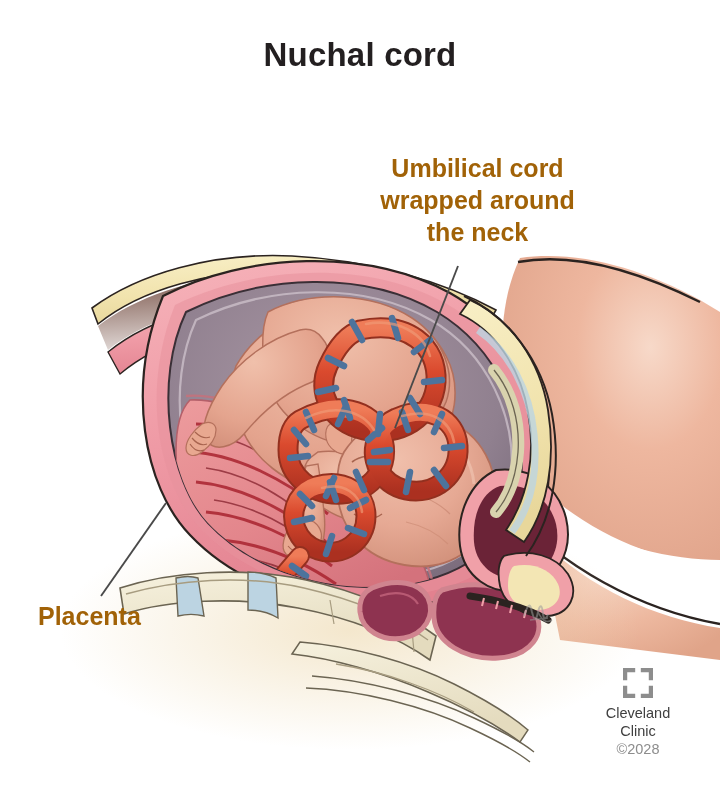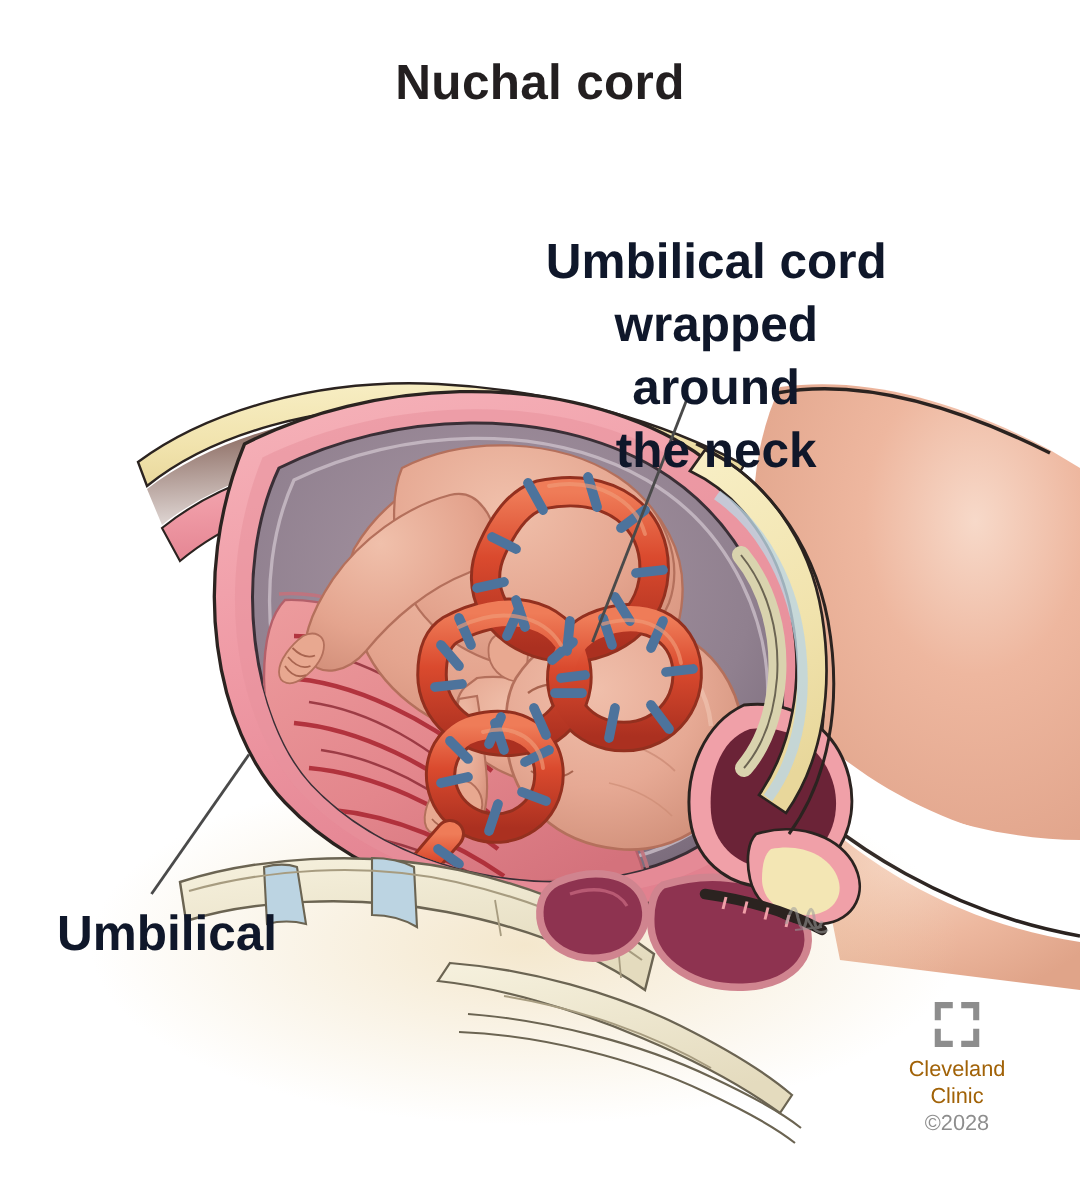--- a/index.html
+++ b/index.html
@@ -26,23 +26,23 @@
     left: 0;
     width: 720px;
     text-align: center;
     font-size: 33px;
     font-weight: bold;
     color: #231f20;
     letter-spacing: 0.2px;
   }
   .callout {
     position: absolute;
-    font-size: 33px;
+    font-size: 25px;
     font-weight: bold;
-    color: #0f172a;
+    color: #a16207;
     line-height: 1.27;
     text-align: center;
     white-space: pre-line;
   }
   #callout-cord {
     top: 153px;
     left: 360px;
     width: 235px;
   }
   #callout-placenta {
@@ -59,21 +59,21 @@
     text-align: center;
   }
   .logo-mark {
     width: 30px;
     height: 30px;
     margin: 0 auto 7px auto;
     display: block;
   }
   .logo-text {
     font-size: 14.5px;
-    color: #a16207;
+    color: #404040;
     line-height: 1.22;
     white-space: pre-line;
     font-family: "Liberation Sans", sans-serif;
   }
   .logo-copy {
     font-size: 14.5px;
     color: #8d8d8d;
     line-height: 1.22;
     margin-top: 1px;
   }
@@ -413,21 +413,21 @@
 
   
   <div class="fig-title">Nuchal cord</div>
 
   
   <div class="callout" id="callout-cord">Umbilical cord
 wrapped around
 the neck</div>
 
   
-  <div class="callout" id="callout-placenta">Umbilical</div>
+  <div class="callout" id="callout-placenta">Placenta</div>
 
   
   <div class="logo-wrap">
     <svg class="logo-mark" viewBox="0 0 32 32" xmlns="http://www.w3.org/2000/svg">
       <path d="M0,0 H13 V4.5 H4.5 V13 H0 Z" fill="#8d8d8d"></path>
       <path d="M32,0 V13 H27.5 V4.5 H19 V0 Z" fill="#8d8d8d"></path>
       <path d="M0,32 V19 H4.5 V27.5 H13 V32 Z" fill="#8d8d8d"></path>
       <path d="M32,32 H19 V27.5 H27.5 V19 H32 Z" fill="#8d8d8d"></path>
     </svg>
     <div class="logo-text">Cleveland

